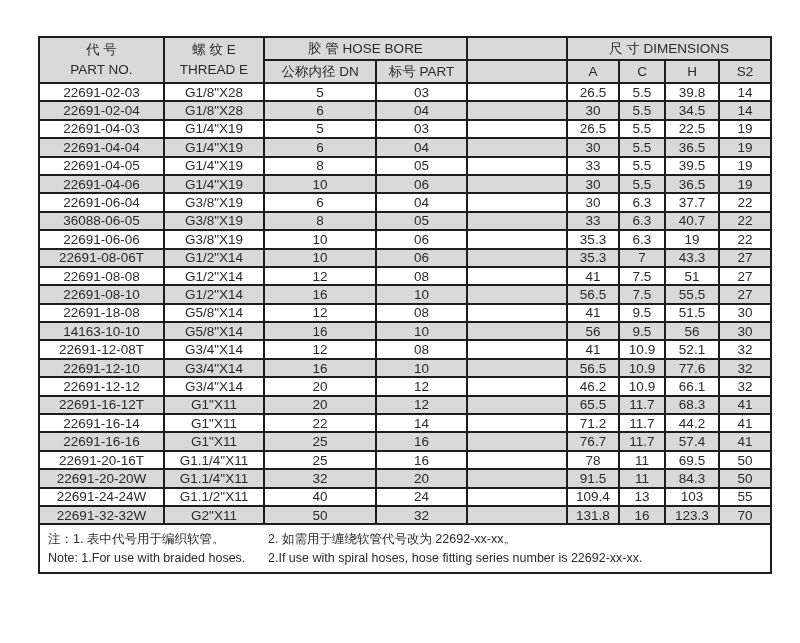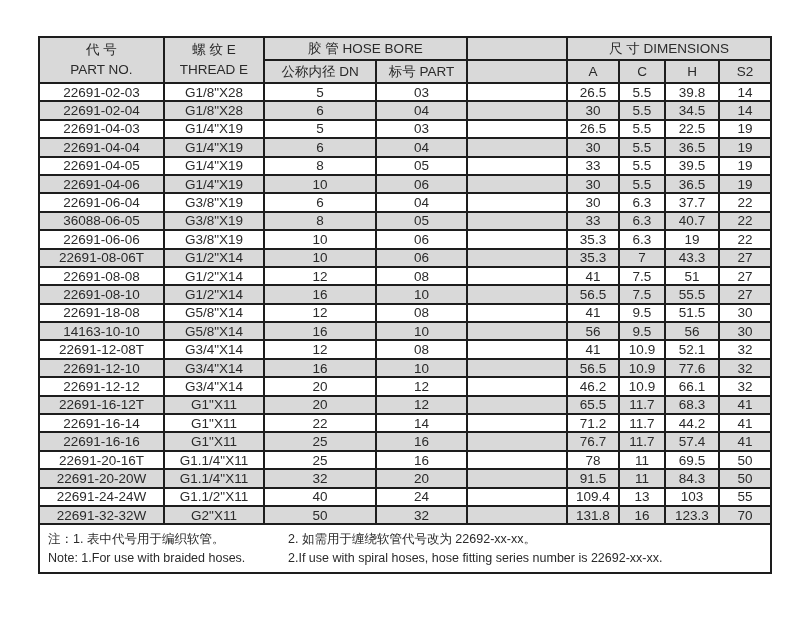--- a/index.html
+++ b/index.html
@@ -43,21 +43,21 @@
   }
   .spec-table tbody tr:nth-child(even) td { background: #d9d9d9; }
   .spec-table tfoot td.notes {
     background: #ffffff;
     text-align: left;
     padding: 5px 8px 4px 8px;
     height: 48px;
     font-size: 12.5px;
     white-space: nowrap;
   }
-  .note-line { display: flex; line-height: 19px; gap: 20px; }
+  .note-line { display: flex; line-height: 19px; }
   .note-line .n1 { width: 220px; flex: none; }
 </style>
 </head>
 <body>
 
 <div class="table-wrap">
   <table class="spec-table">
     <colgroup>
       <col style="width:125px">
       <col style="width:100px">

